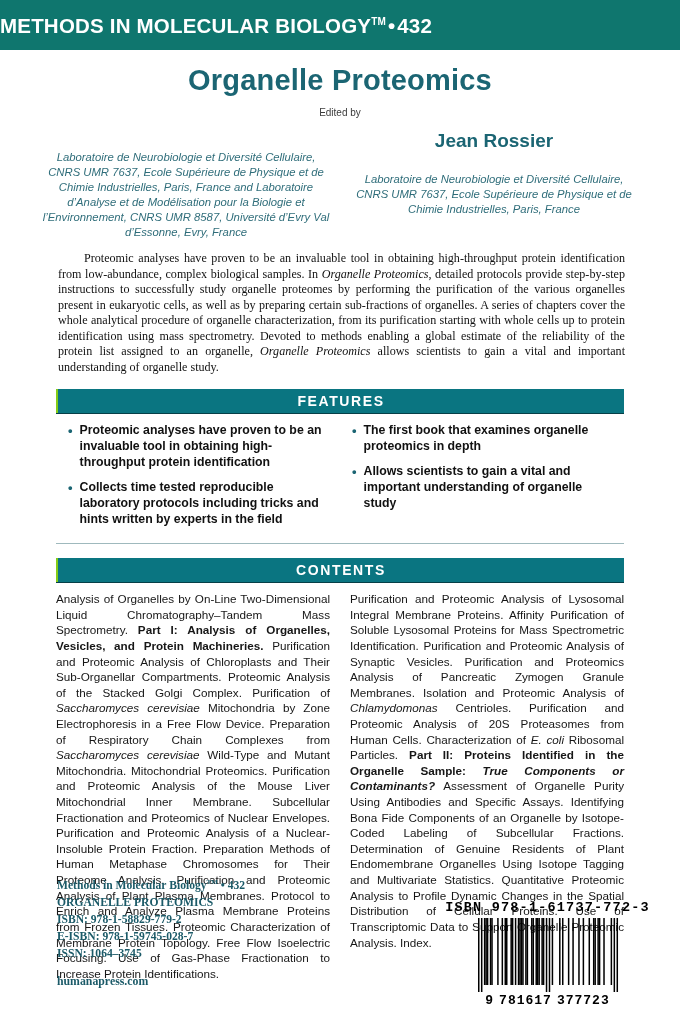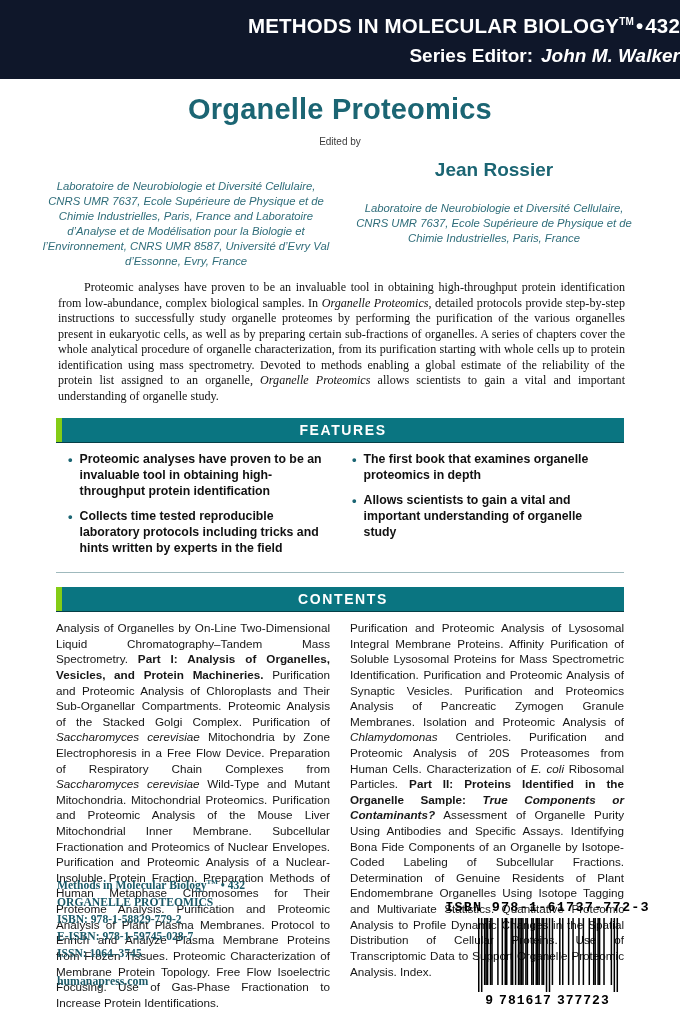--- a/index.html
+++ b/index.html
@@ -11,24 +11,24 @@
     width: 680px;
     height: 1020px;
     font-family: "Liberation Sans", sans-serif;
     color: #000;
     overflow: hidden;
     position: relative;
   }
 
   
   .header-band {
-    background: #0f172a;
+    background: #0f766e;
     color: #ffffff;
     padding: 14px 0 12px 0;
-    text-align: right;
+    text-align: left;
   }
   .series-line {
     font-family: "Liberation Sans", sans-serif;
     font-weight: bold;
     font-size: 20.5px;
     letter-spacing: 0.2px;
     white-space: nowrap;
   }
   .series-line .tm {
     font-size: 10px;
@@ -106,21 +106,21 @@
   
   .bar {
     margin: 14px 56px 0 56px;
     background: #0a7581;
     color: #ffffff;
     text-align: center;
     font-weight: bold;
     font-size: 14px;
     letter-spacing: 1.6px;
     padding: 4px 0 4px 0;
-    border-left: 6px solid #84cc16;
+    border-left: 2px solid #84cc16;
     box-shadow: 0 1px 0 #063f47;
   }
 
   
   .features {
     display: flex;
     margin: 10px 56px 0 56px;
   }
   .feat-col {
     flex: 1 1 50%;
@@ -228,23 +228,20 @@
     justify-content: center;
     gap: 5px;
   }
 </style>
 </head>
 <body>
 
 <div class="header-band">
   <div class="series-line">
     <span>METHODS IN MOLECULAR BIOLOGY</span><span class="tm">TM</span><span class="dot">•</span><span>432</span>
-  </div>
-  <div class="series-editor">
-    <span>Series Editor:</span><span class="ed-name">John M. Walker</span>
   </div>
 </div>
 
 <div class="title-block">
   <div class="book-title">Organelle Proteomics</div>
   <div class="edited-by">Edited by</div>
 </div>
 
 <div class="editors">
   <div class="editor-col">

